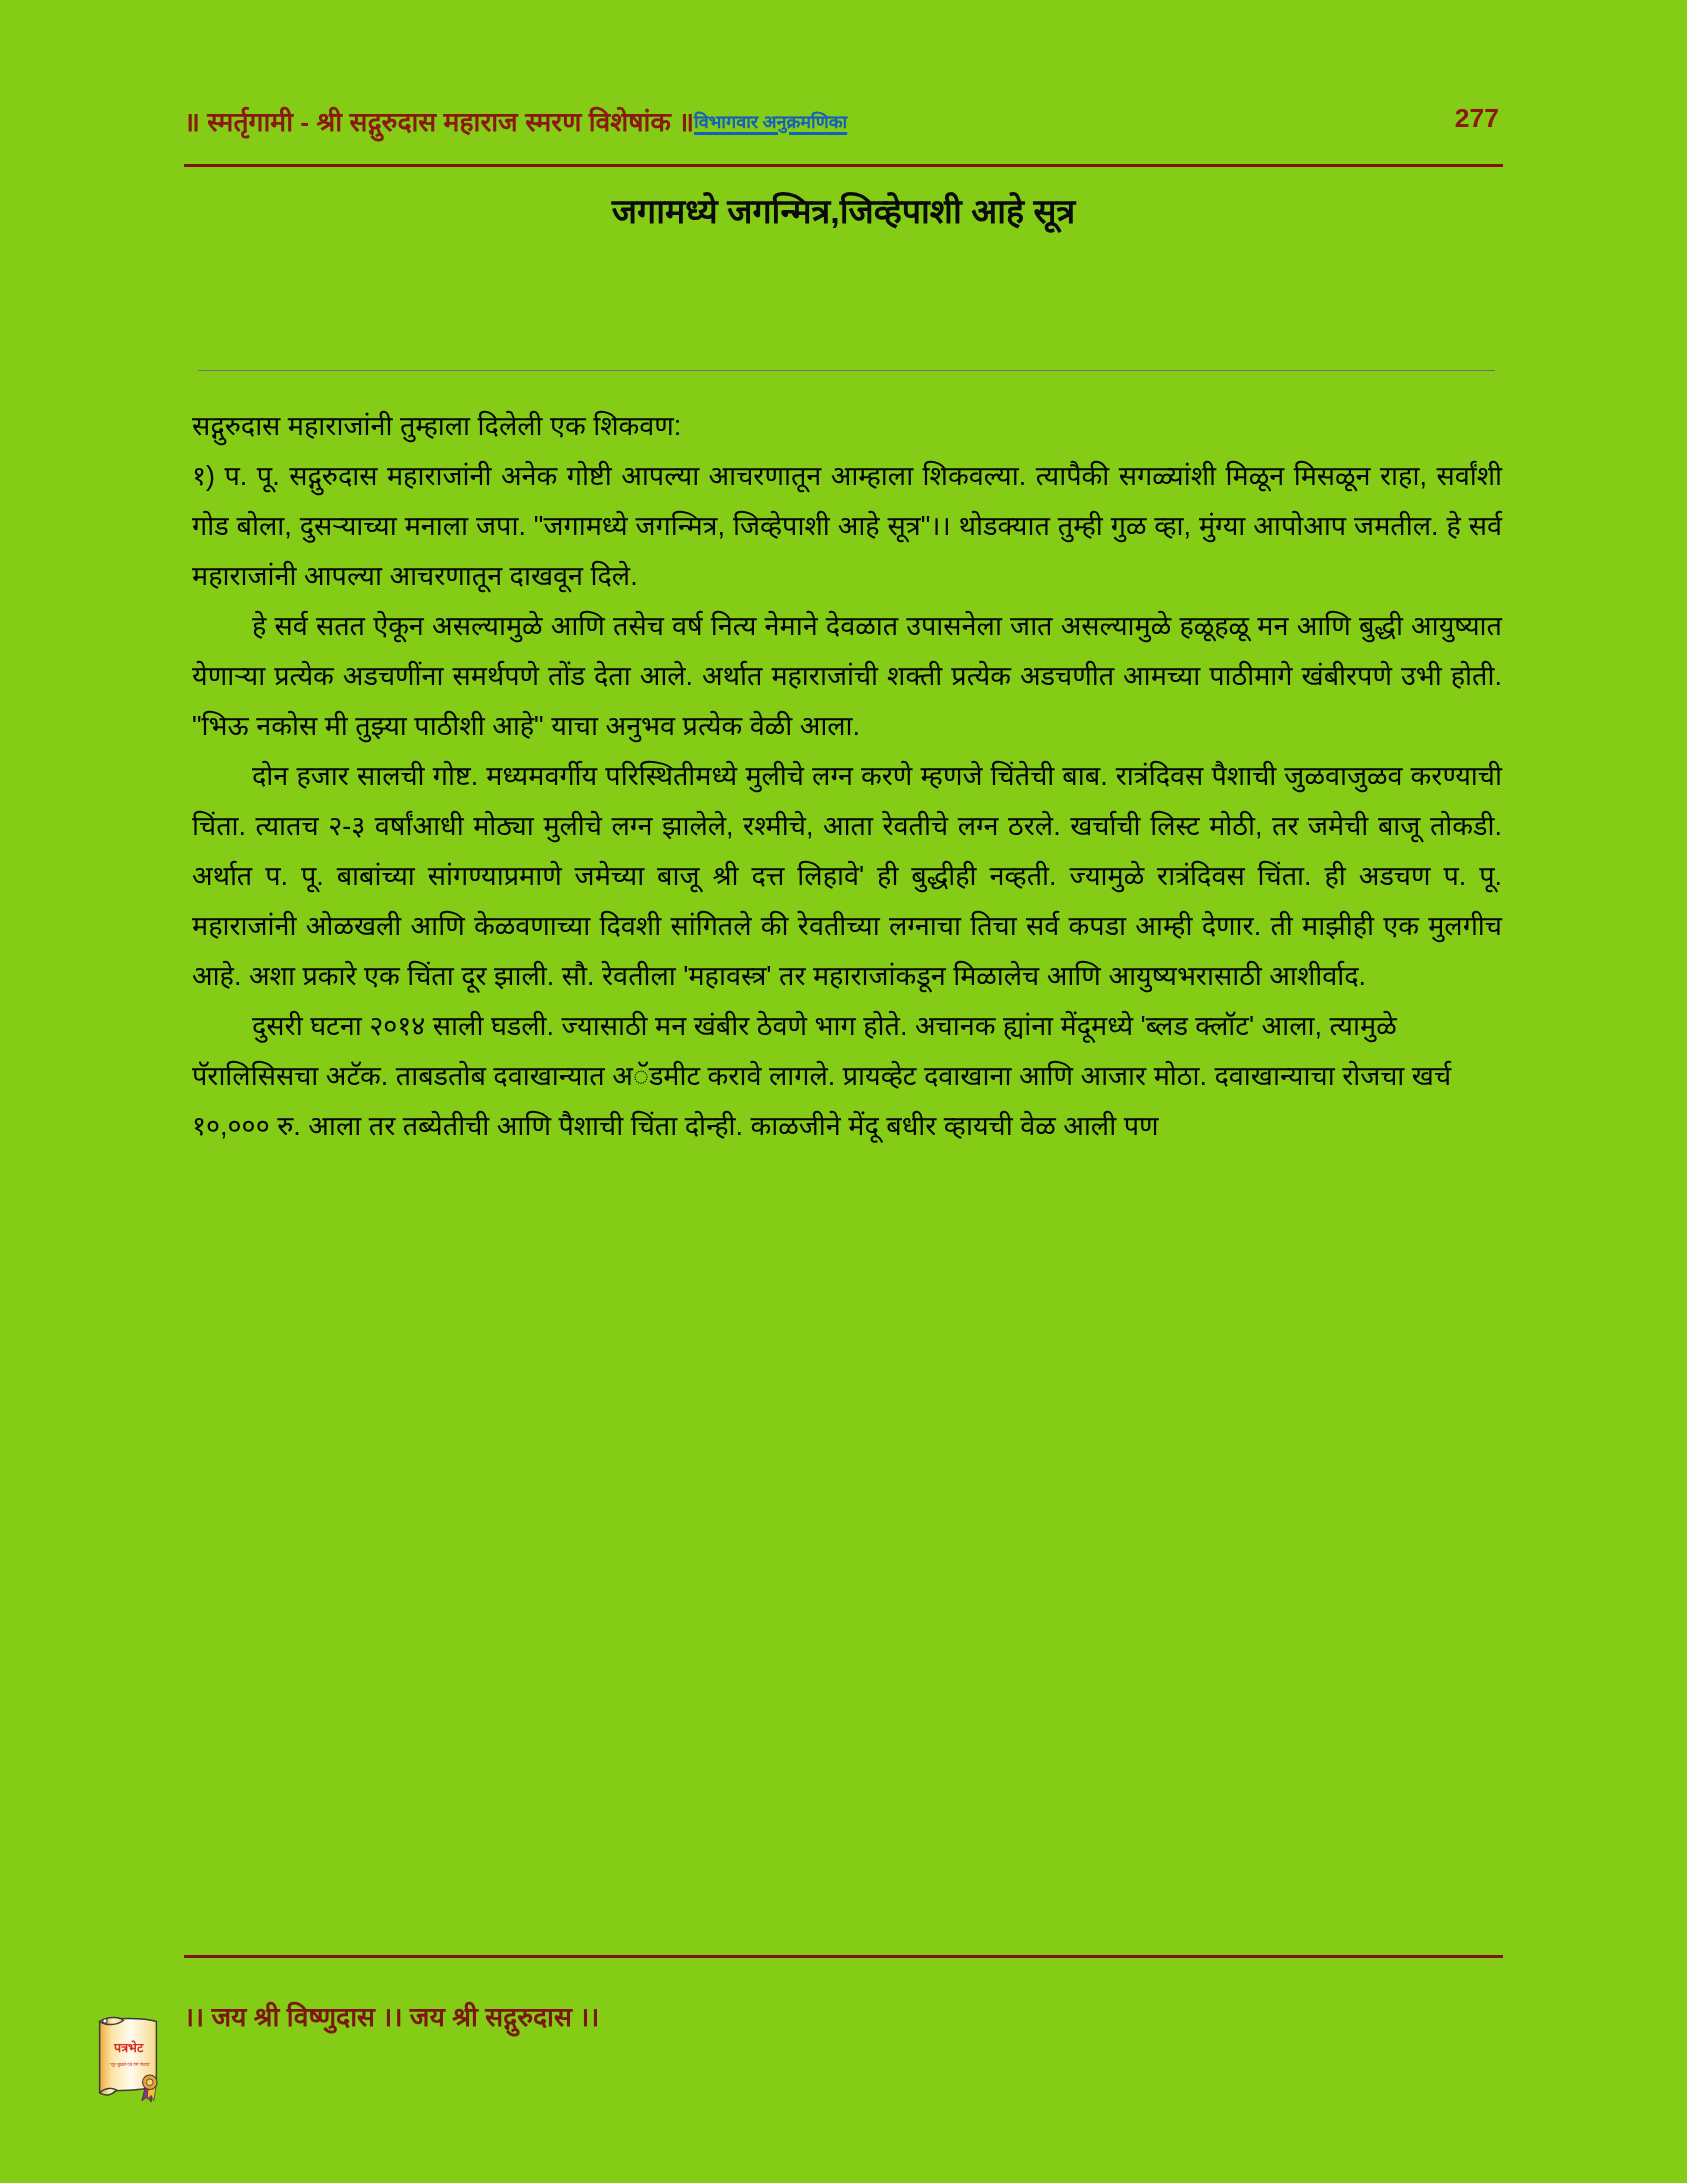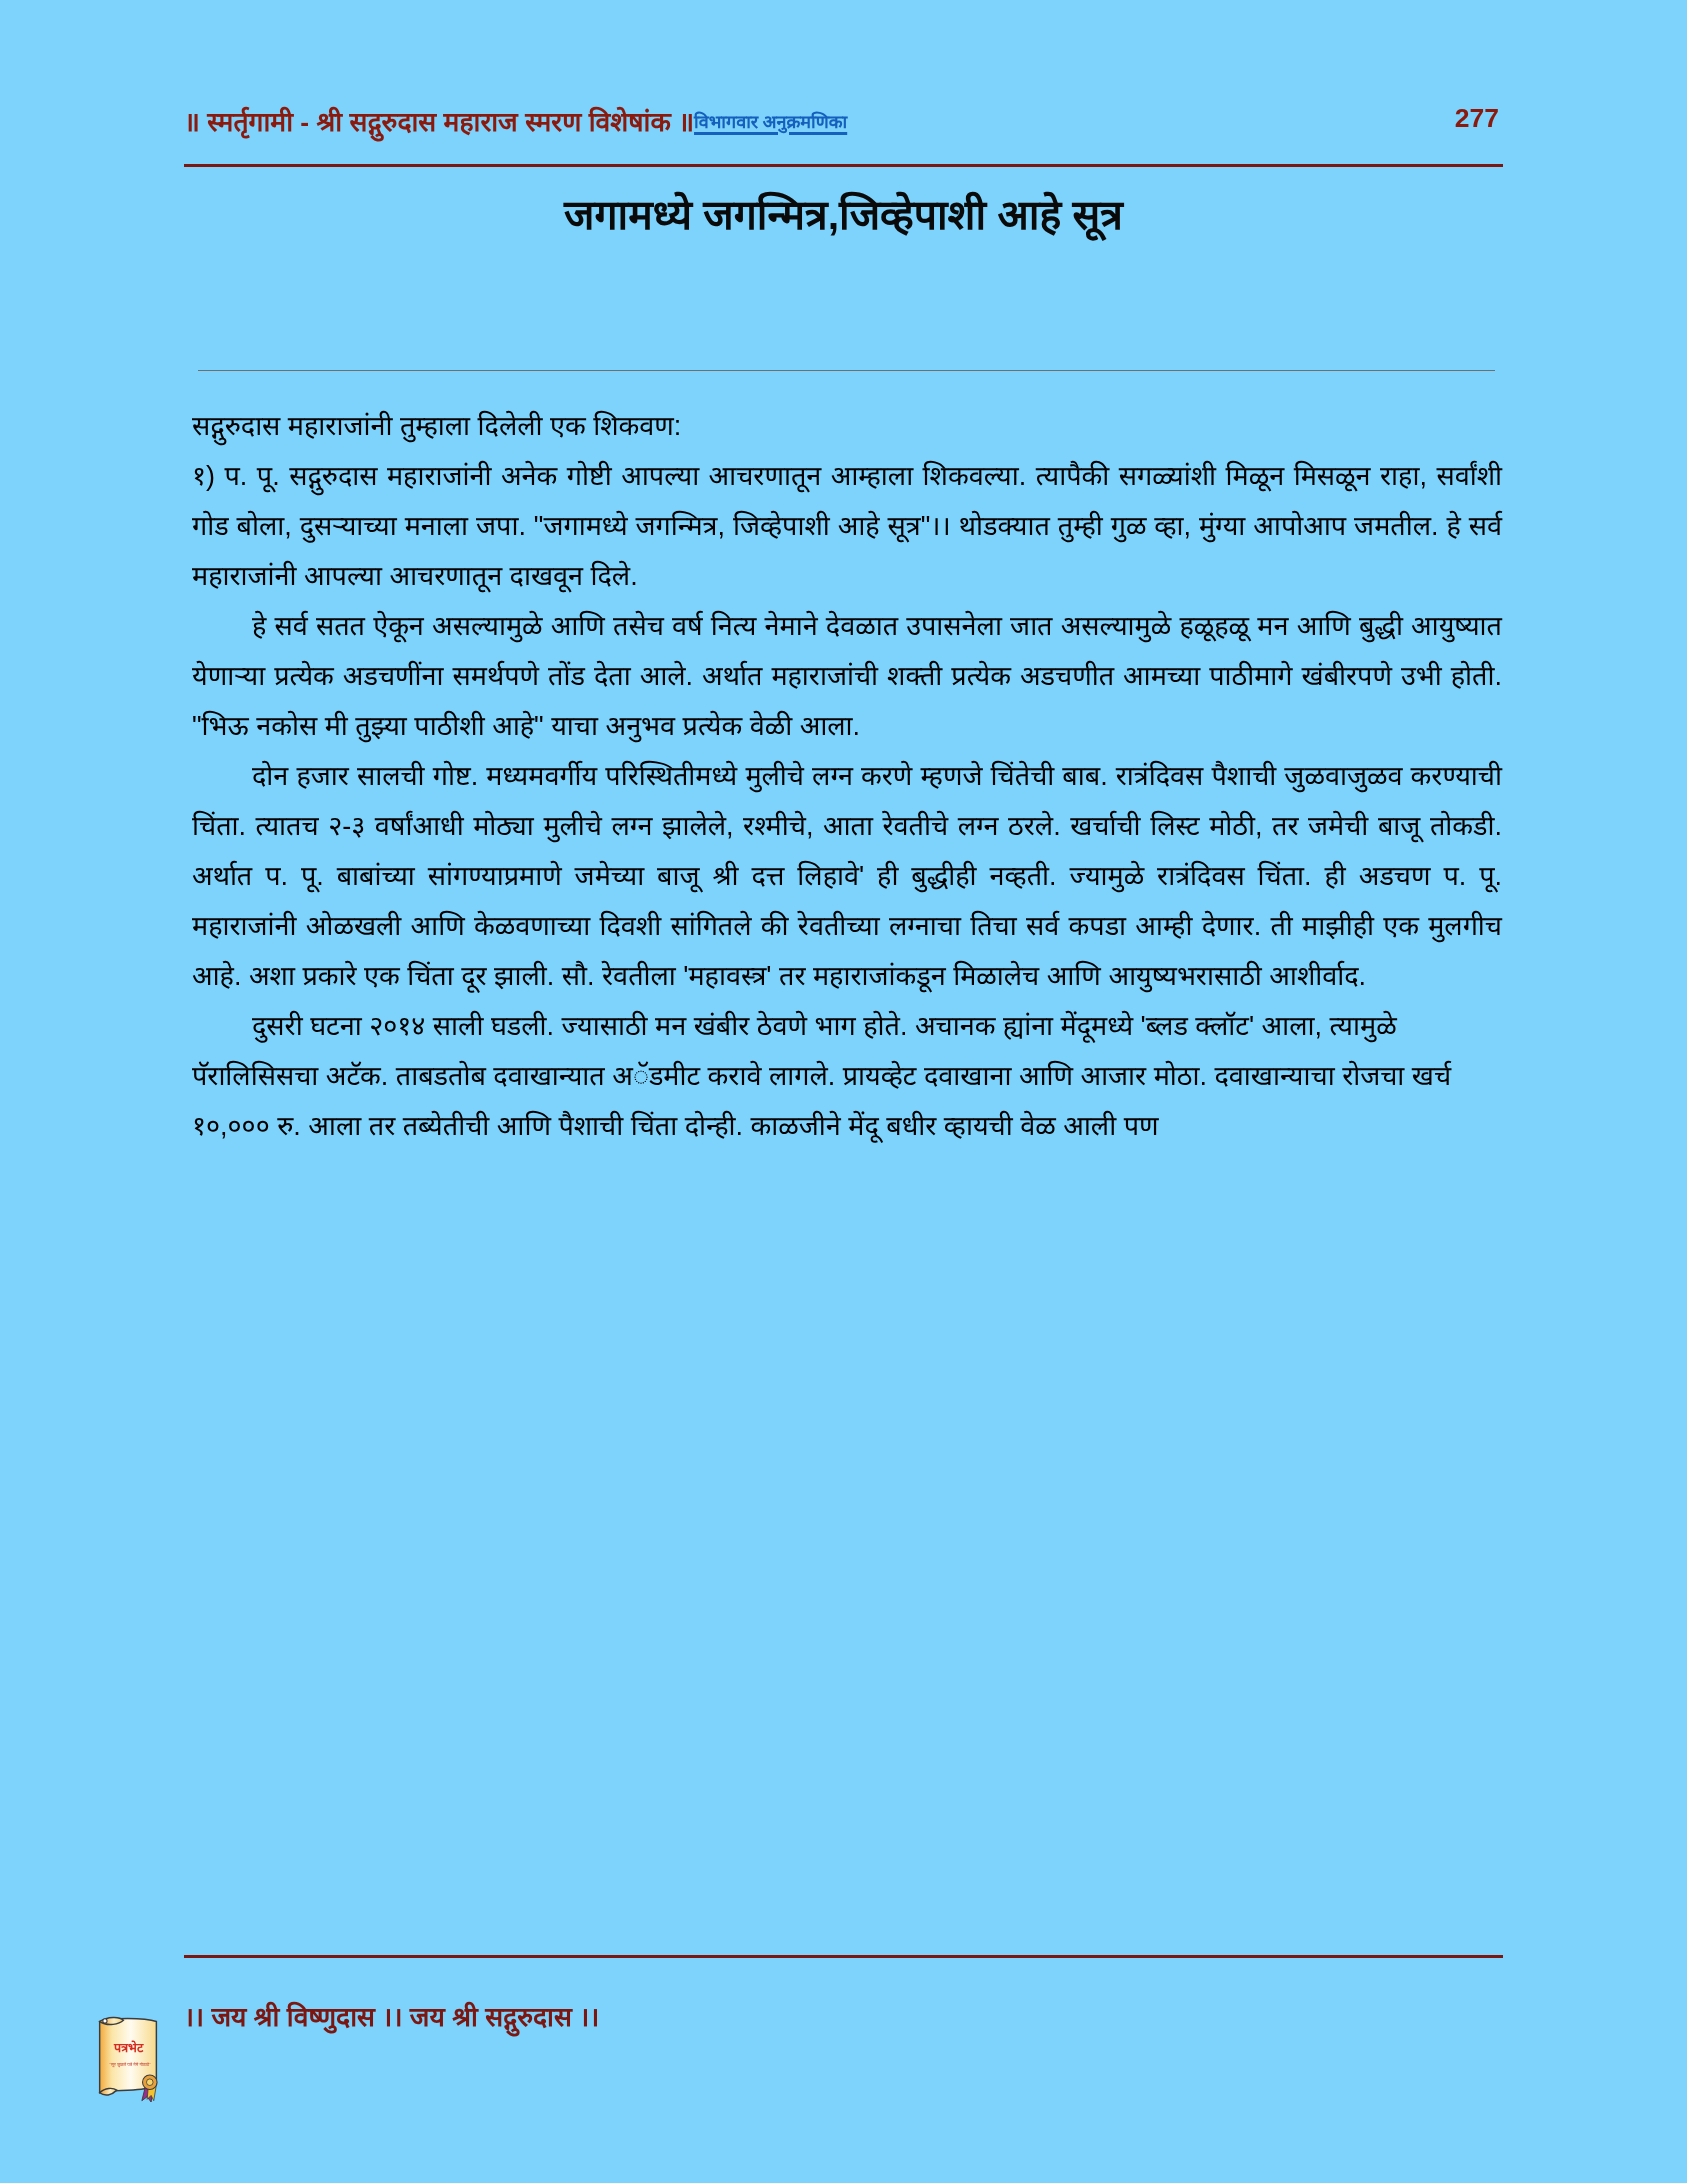--- a/index.html
+++ b/index.html
@@ -4,21 +4,21 @@
 <style>
   html, body {
     margin: 0;
     padding: 0;
     background: #ffffff;
   }
   .page {
     position: relative;
     width: 1687px;
     height: 2183px;
-    background: #7dd3fc;
+    background: #84cc16;
     box-sizing: border-box;
     font-family: "Liberation Sans", sans-serif;
     overflow: hidden;
   }
 
   
   .header {
     position: absolute;
     left: 184px;
     top: 99px;
@@ -63,21 +63,21 @@
     background: #7B1710;
   }
 
   
   .doc-title {
     position: absolute;
     left: 184px;
     top: 193px;
     width: 1319px;
     text-align: center;
-    font-size: 41px;
+    font-size: 34px;
     font-weight: bold;
     color: #0a0a0a;
     line-height: 1.1;
   }
   .doc-author {
     position: absolute;
     left: 184px;
     top: 281px;
     width: 1319px;
     text-align: right;

